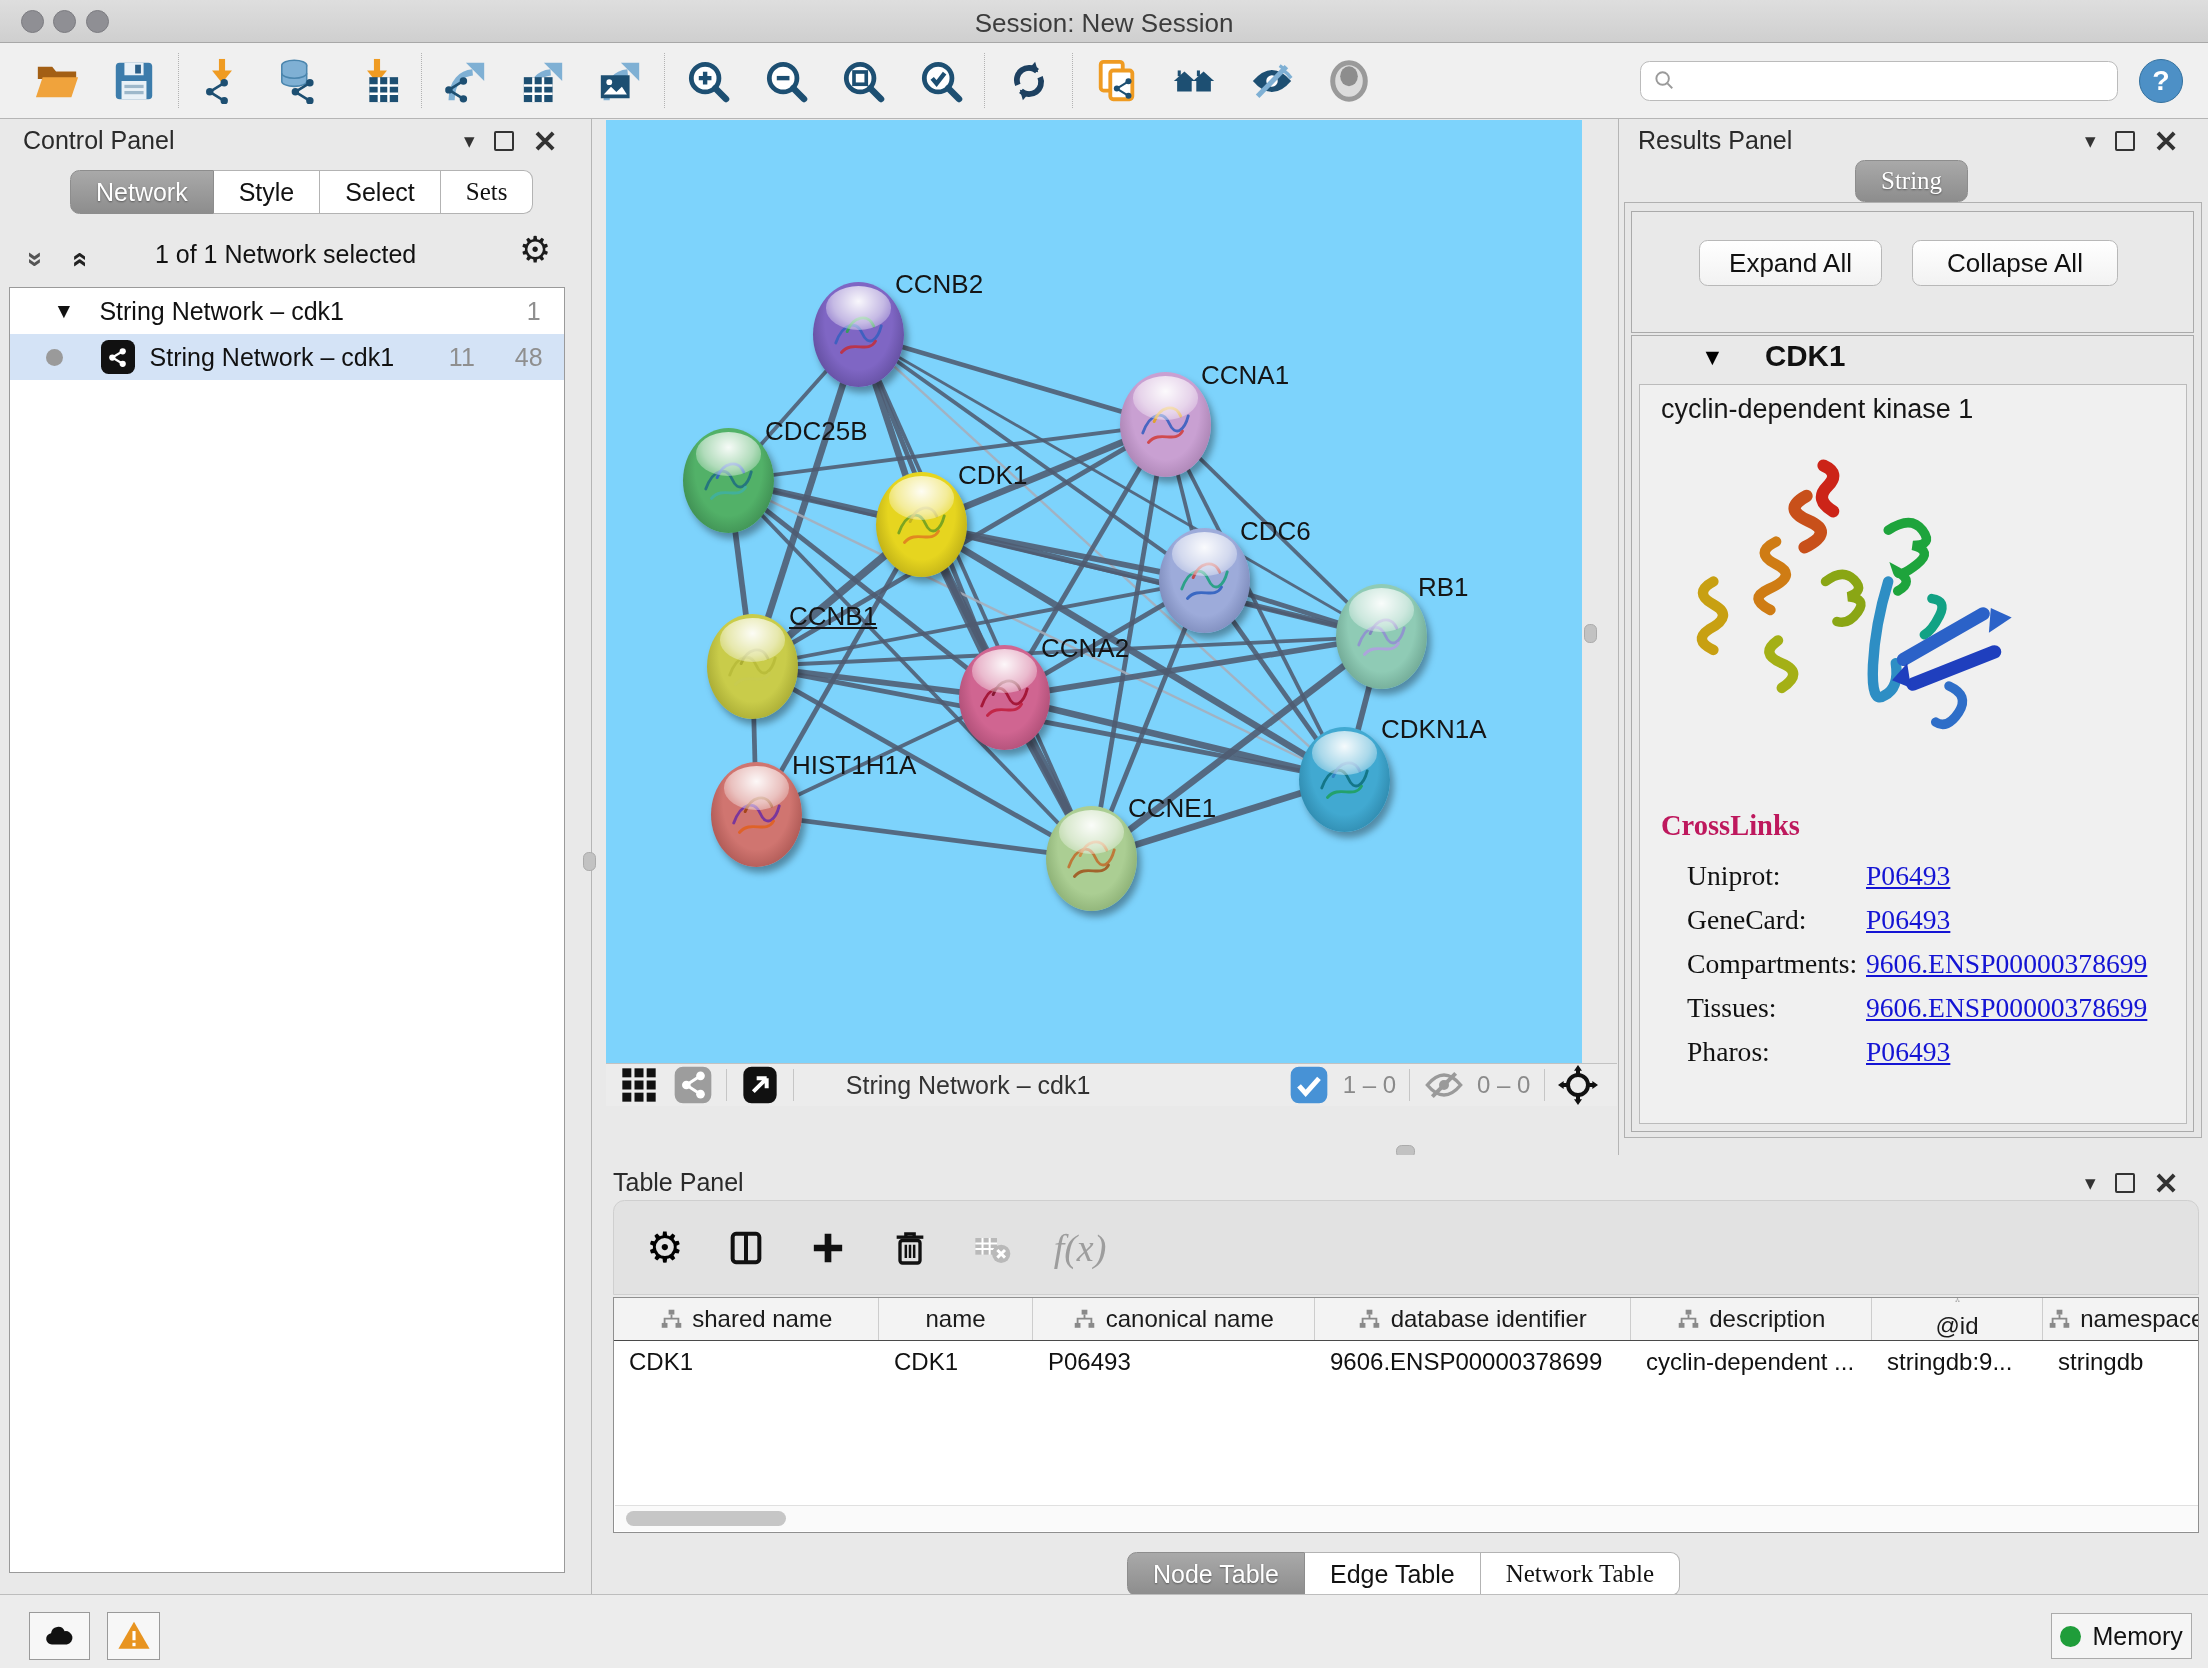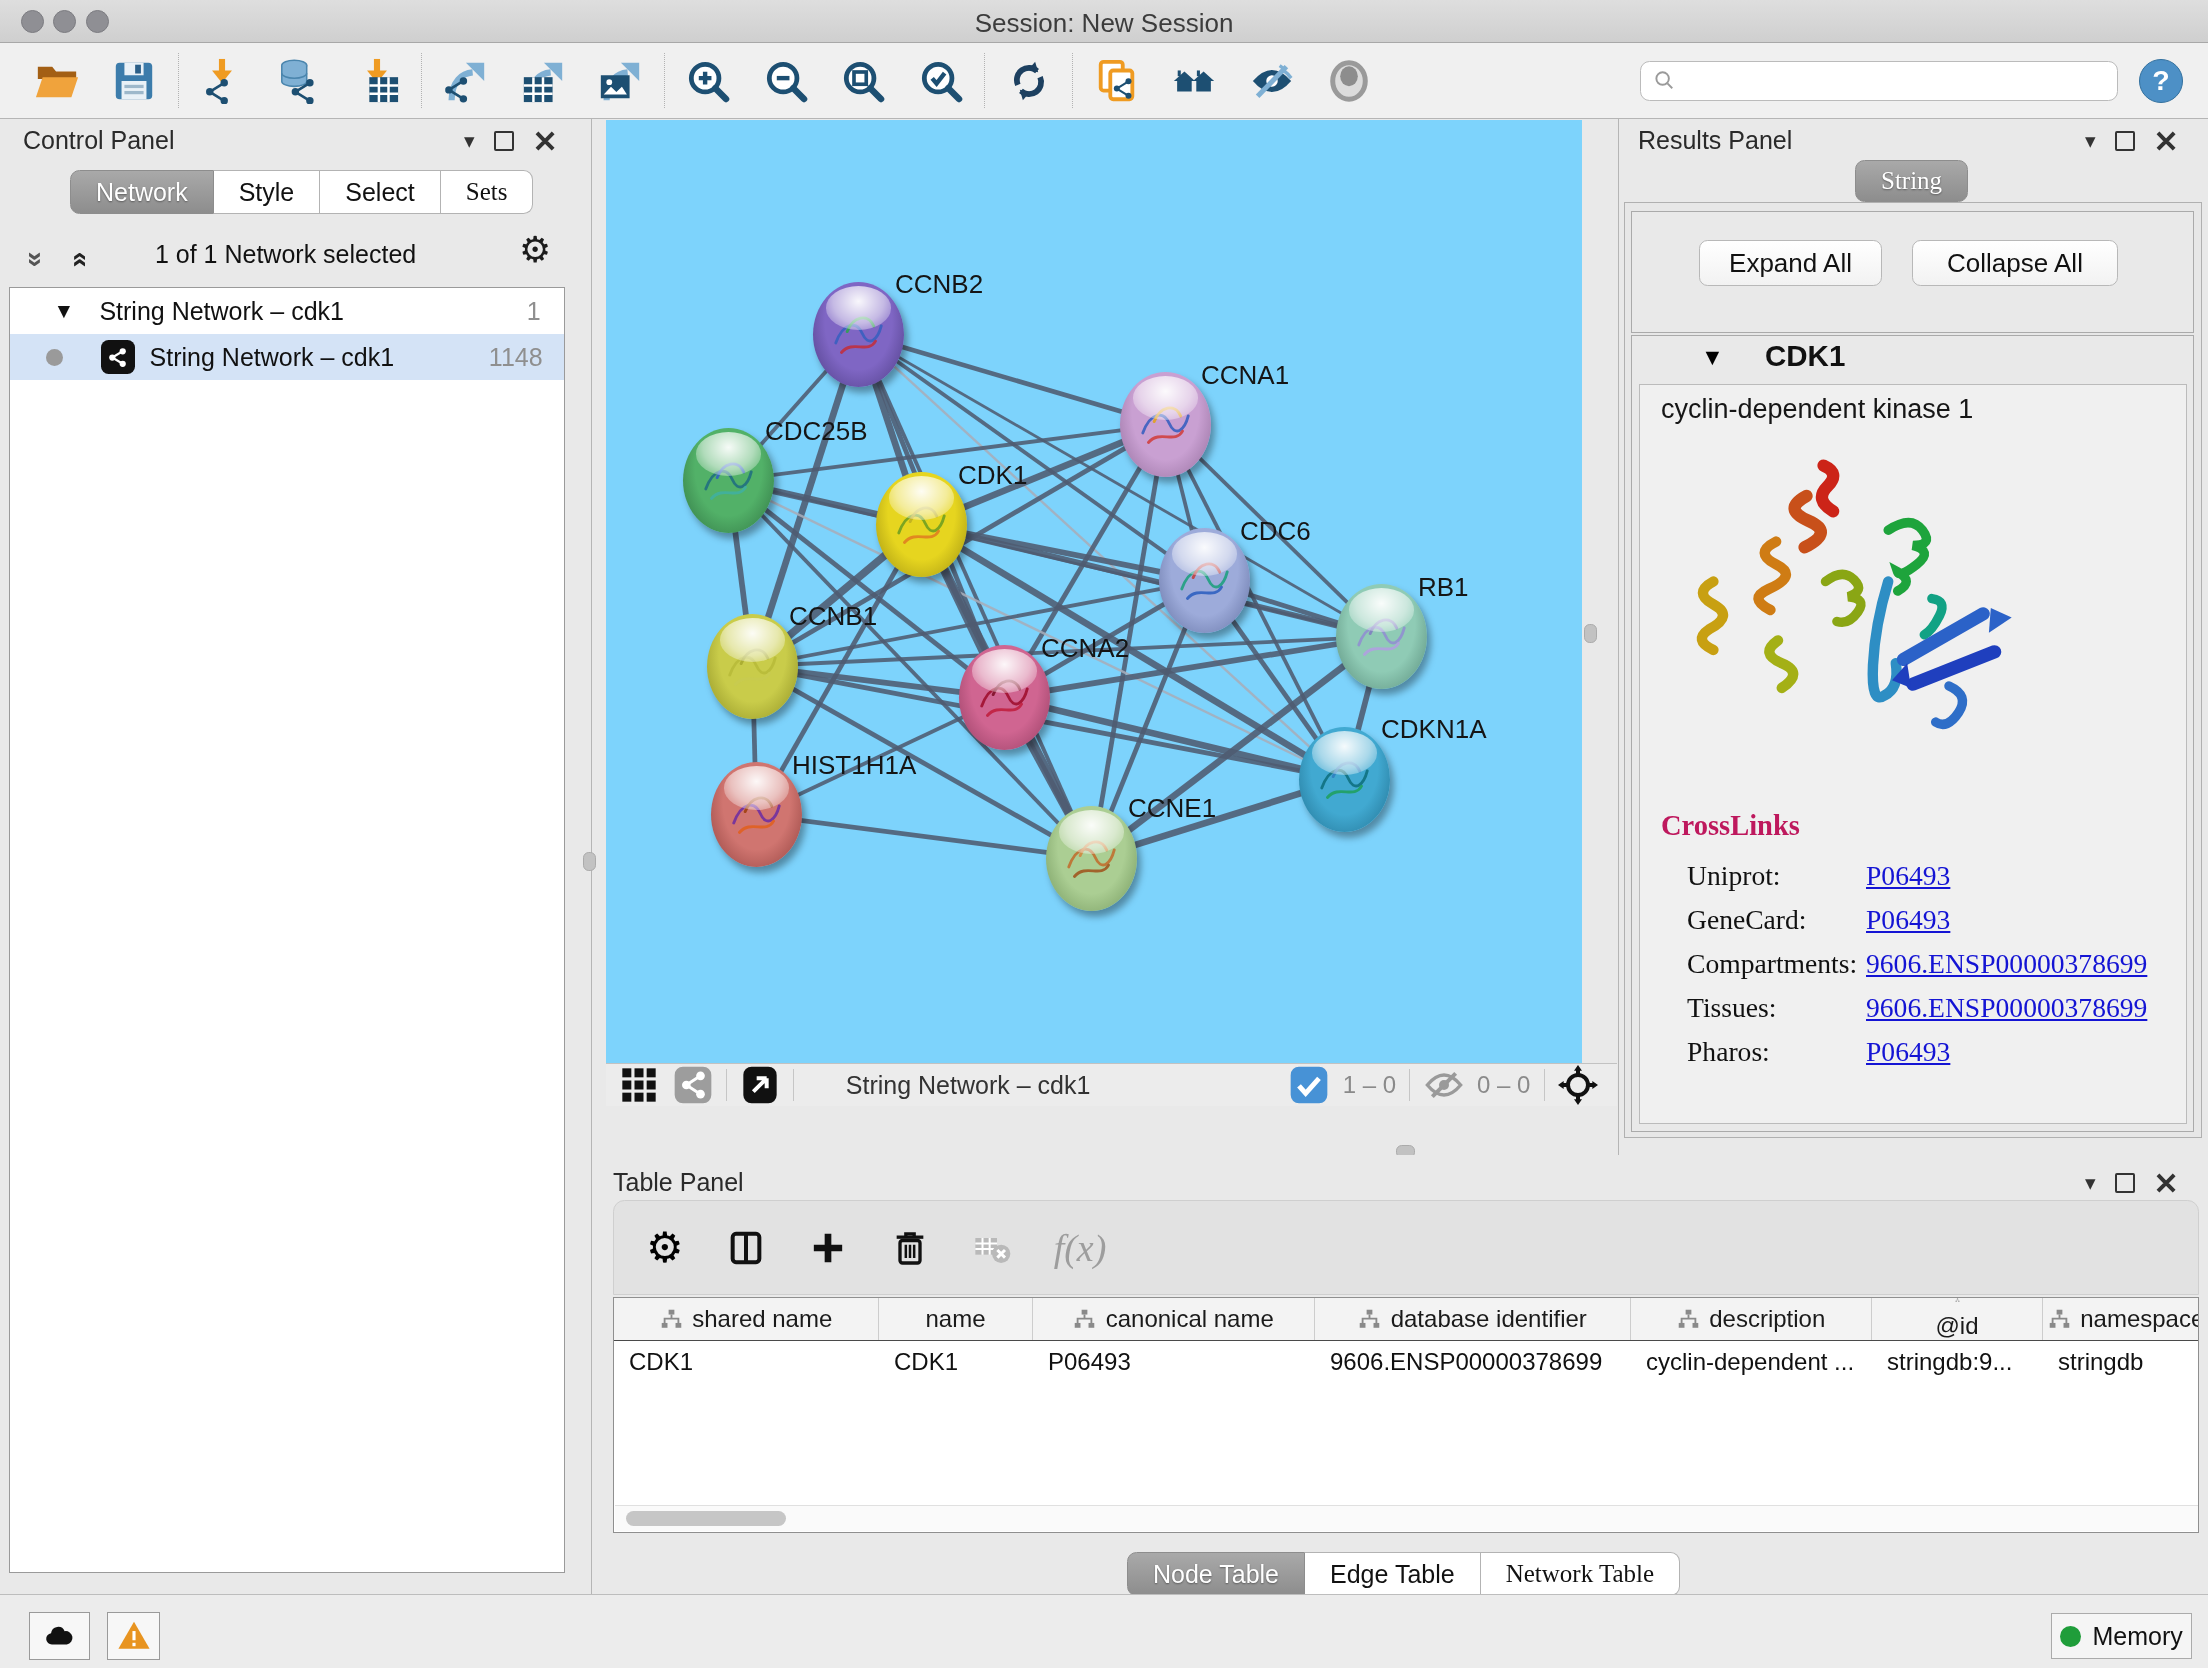--- a/index.html
+++ b/index.html
@@ -331,21 +331,21 @@
             <g fill="#fff">
               <circle cx="7" cy="12" r="3"></circle>
               <circle cx="17" cy="6" r="3"></circle>
               <circle cx="17" cy="18" r="3"></circle>
             </g>
             <path d="M7 12L17 6M7 12l10 6" stroke="#fff" stroke-width="2"></path>
           </svg>
       </span>
       <span style="margin-left:15px">String Network – cdk1</span>
       <span class="cnt" style="margin-left:auto">11</span>
-      <span class="cnt" style="margin-right:21px">48</span>
+      <span class="cnt" style="margin-left:40px;margin-right:21px">48</span>
     </div>
   </div>
 
   <div id="net-canvas" class="abs">
       <svg width="976" height="944" viewBox="0 0 1026 992">
         <line x1="266" y1="225" x2="588" y2="320" stroke="#4f5b71" stroke-width="5" stroke-opacity="0.88"></line>
         <line x1="266" y1="225" x2="129" y2="379" stroke="#4f5b71" stroke-width="4" stroke-opacity="0.88"></line>
         <line x1="266" y1="225" x2="332" y2="425" stroke="#4f5b71" stroke-width="7" stroke-opacity="0.88"></line>
         <line x1="266" y1="225" x2="629" y2="484" stroke="#4f5b71" stroke-width="4" stroke-opacity="0.88"></line>
         <line x1="266" y1="225" x2="816" y2="543" stroke="#4f5b71" stroke-width="3" stroke-opacity="0.88"></line>
@@ -448,21 +448,21 @@
       </div>
       <div class="node-label" style="left: 812px; top: 452px;">RB1</div>
       <div class="node" style="left: 101px; top: 494px; background: radial-gradient(at 50% 38%, rgb(201, 204, 74) 0%, rgb(201, 204, 74) 52%, rgb(138, 140, 32) 100%);">
         <svg viewBox="0 0 96 110">
           <path d="M24,64 C32,42 46,40 52,54 C58,68 68,62 72,46" fill="none" stroke="#b8bb3a" stroke-width="3" stroke-linecap="round" opacity="0.9"></path>
           <path d="M30,74 C42,60 58,76 66,62" fill="none" stroke="#c8cb50" stroke-width="3" stroke-linecap="round" opacity="0.9"></path>
           <path d="M36,52 C42,36 58,32 64,46" fill="none" stroke="#a8ab30" stroke-width="3" stroke-linecap="round" opacity="0.9"></path>
         </svg>
         <div class="gloss"></div>
       </div>
-      <div class="node-label" style="left: 183px; top: 481px;">CCNB1</div>
+      <div class="node-label" style="left: 183px; top: 481px; text-decoration: underline;">CCNB1</div>
       <div class="node" style="left: 353px; top: 525px; background: radial-gradient(at 50% 38%, rgb(208, 101, 145) 0%, rgb(208, 101, 145) 52%, rgb(143, 58, 94) 100%);">
         <svg viewBox="0 0 96 110">
           <path d="M24,64 C32,42 46,40 52,54 C58,68 68,62 72,46" fill="none" stroke="#a01030" stroke-width="3" stroke-linecap="round" opacity="0.9"></path>
           <path d="M30,74 C42,60 58,76 66,62" fill="none" stroke="#c02040" stroke-width="3" stroke-linecap="round" opacity="0.9"></path>
           <path d="M36,52 C42,36 58,32 64,46" fill="none" stroke="#801028" stroke-width="3" stroke-linecap="round" opacity="0.9"></path>
         </svg>
         <div class="gloss"></div>
       </div>
       <div class="node-label" style="left: 435px; top: 513px;">CCNA2</div>
       <div class="node" style="left: 693px; top: 607px; background: radial-gradient(at 50% 38%, rgb(65, 169, 209) 0%, rgb(65, 169, 209) 52%, rgb(31, 110, 142) 100%);">

